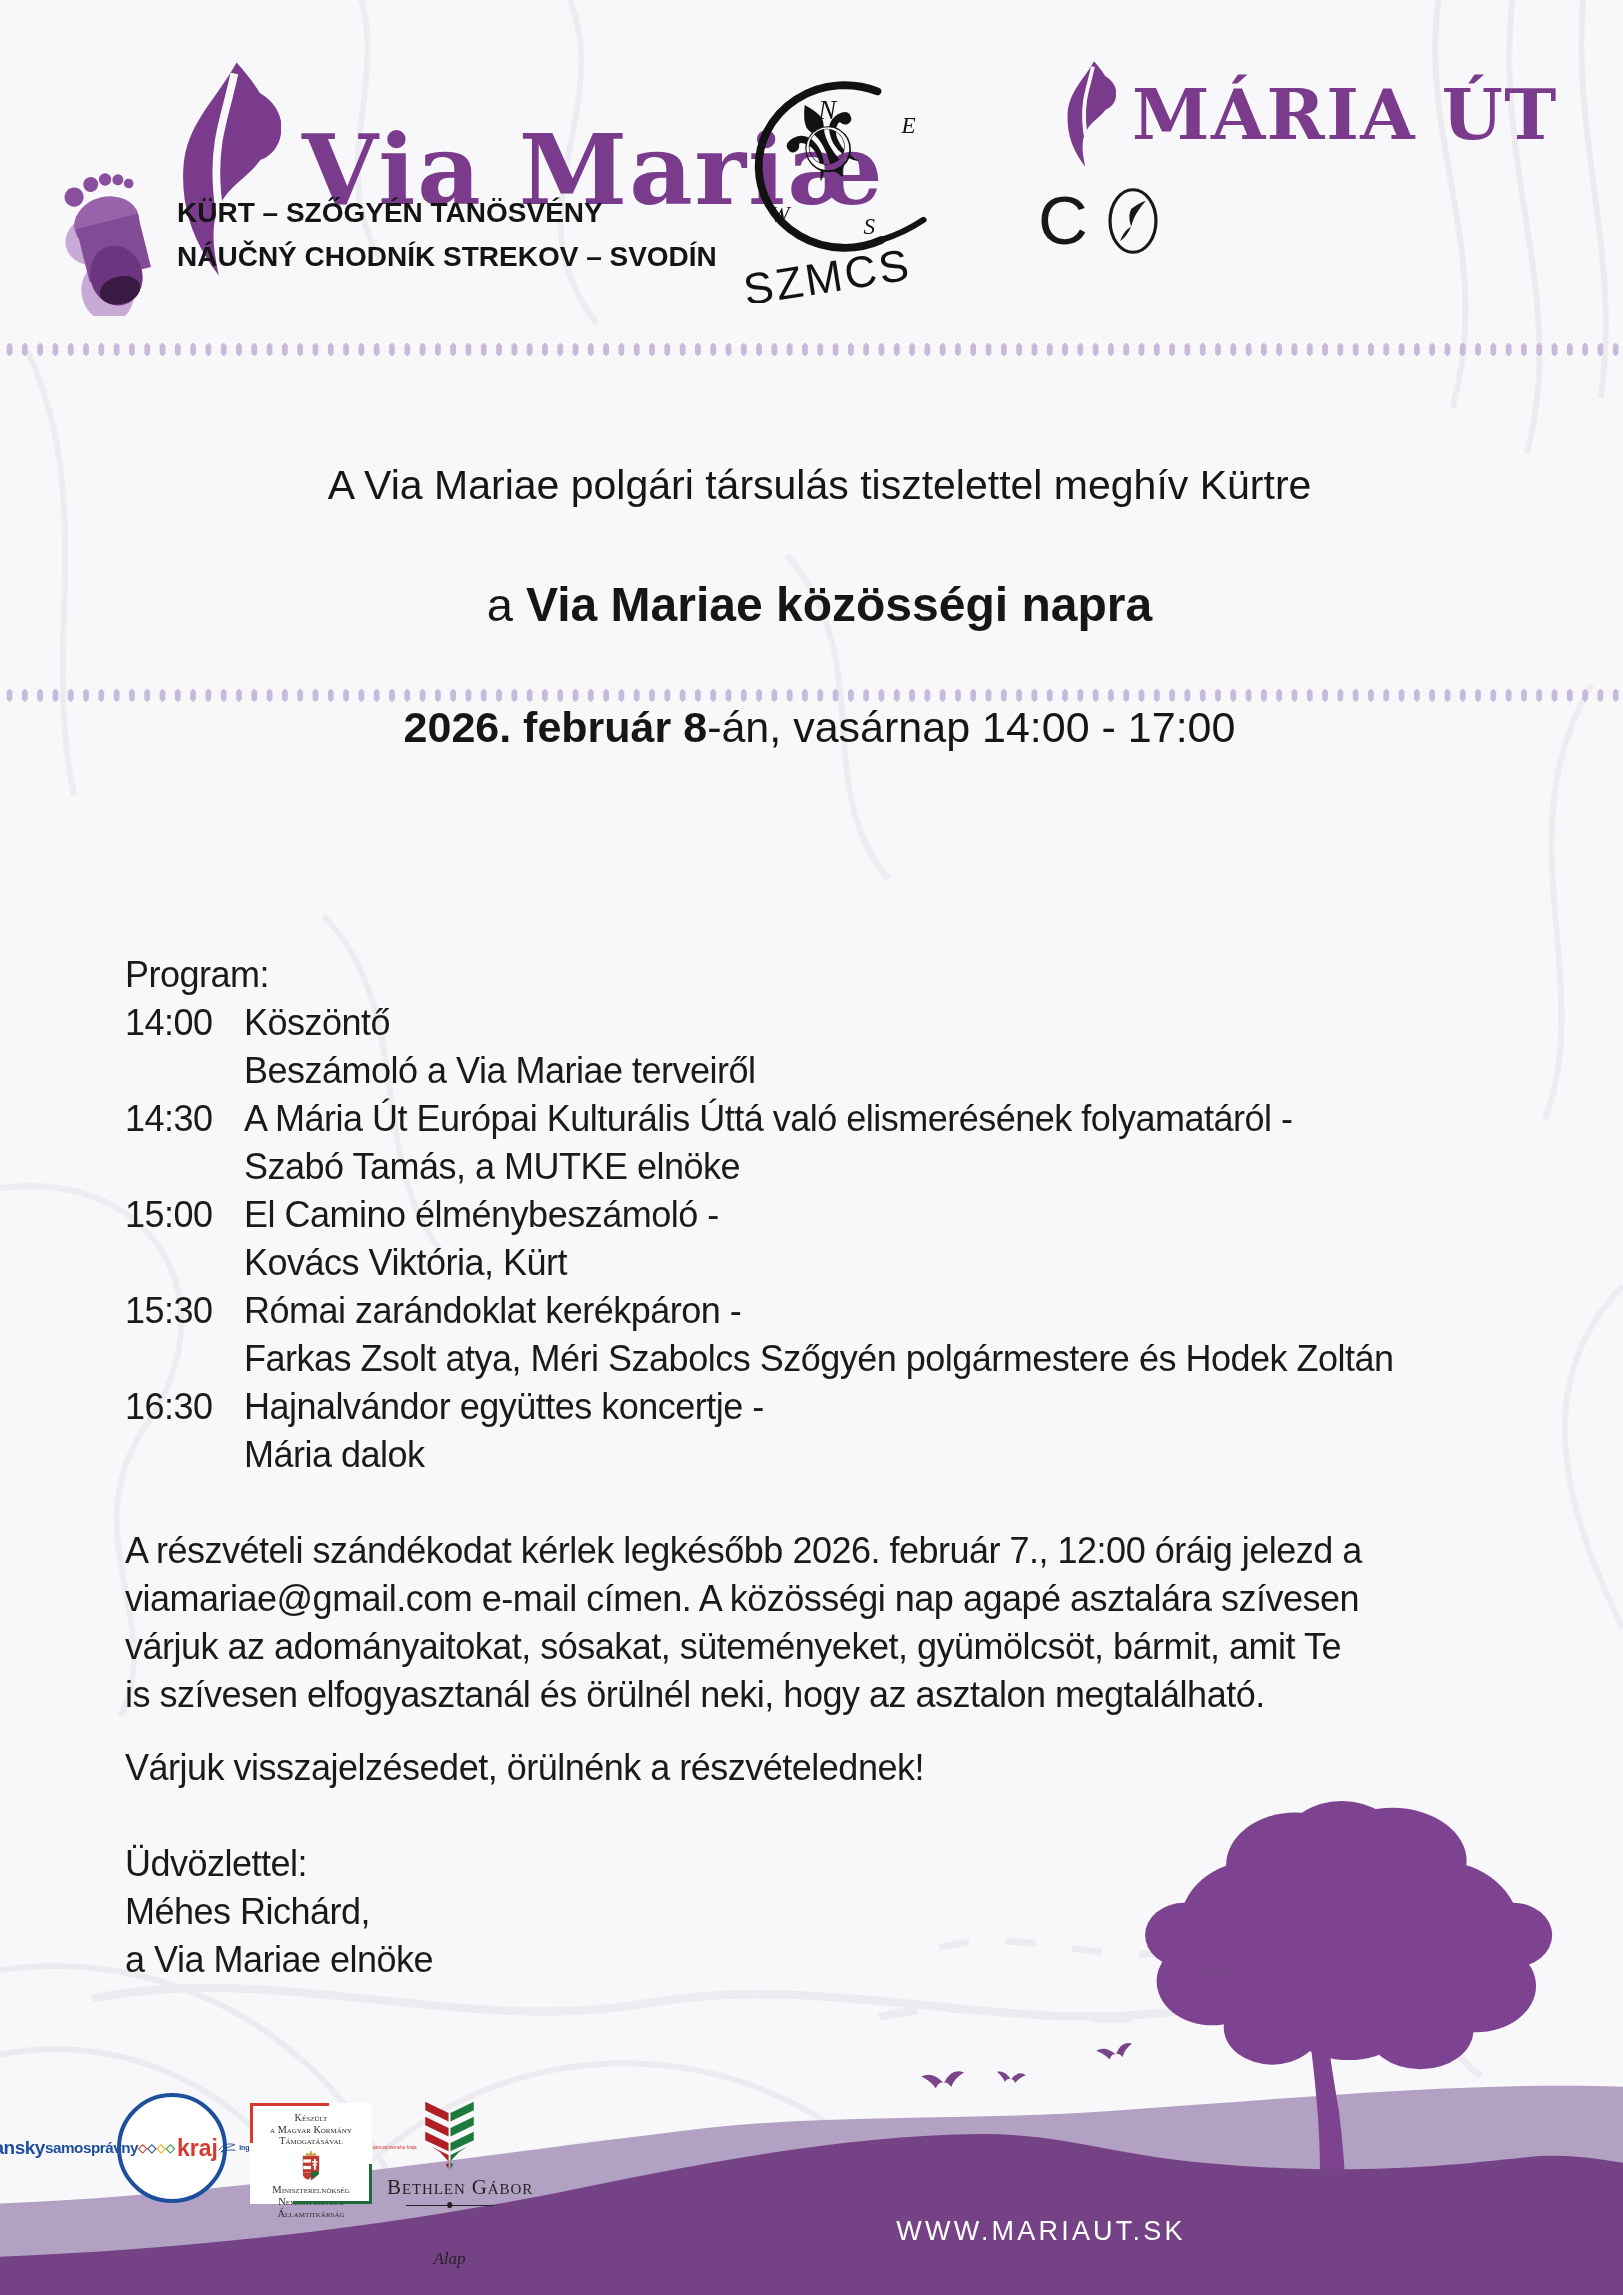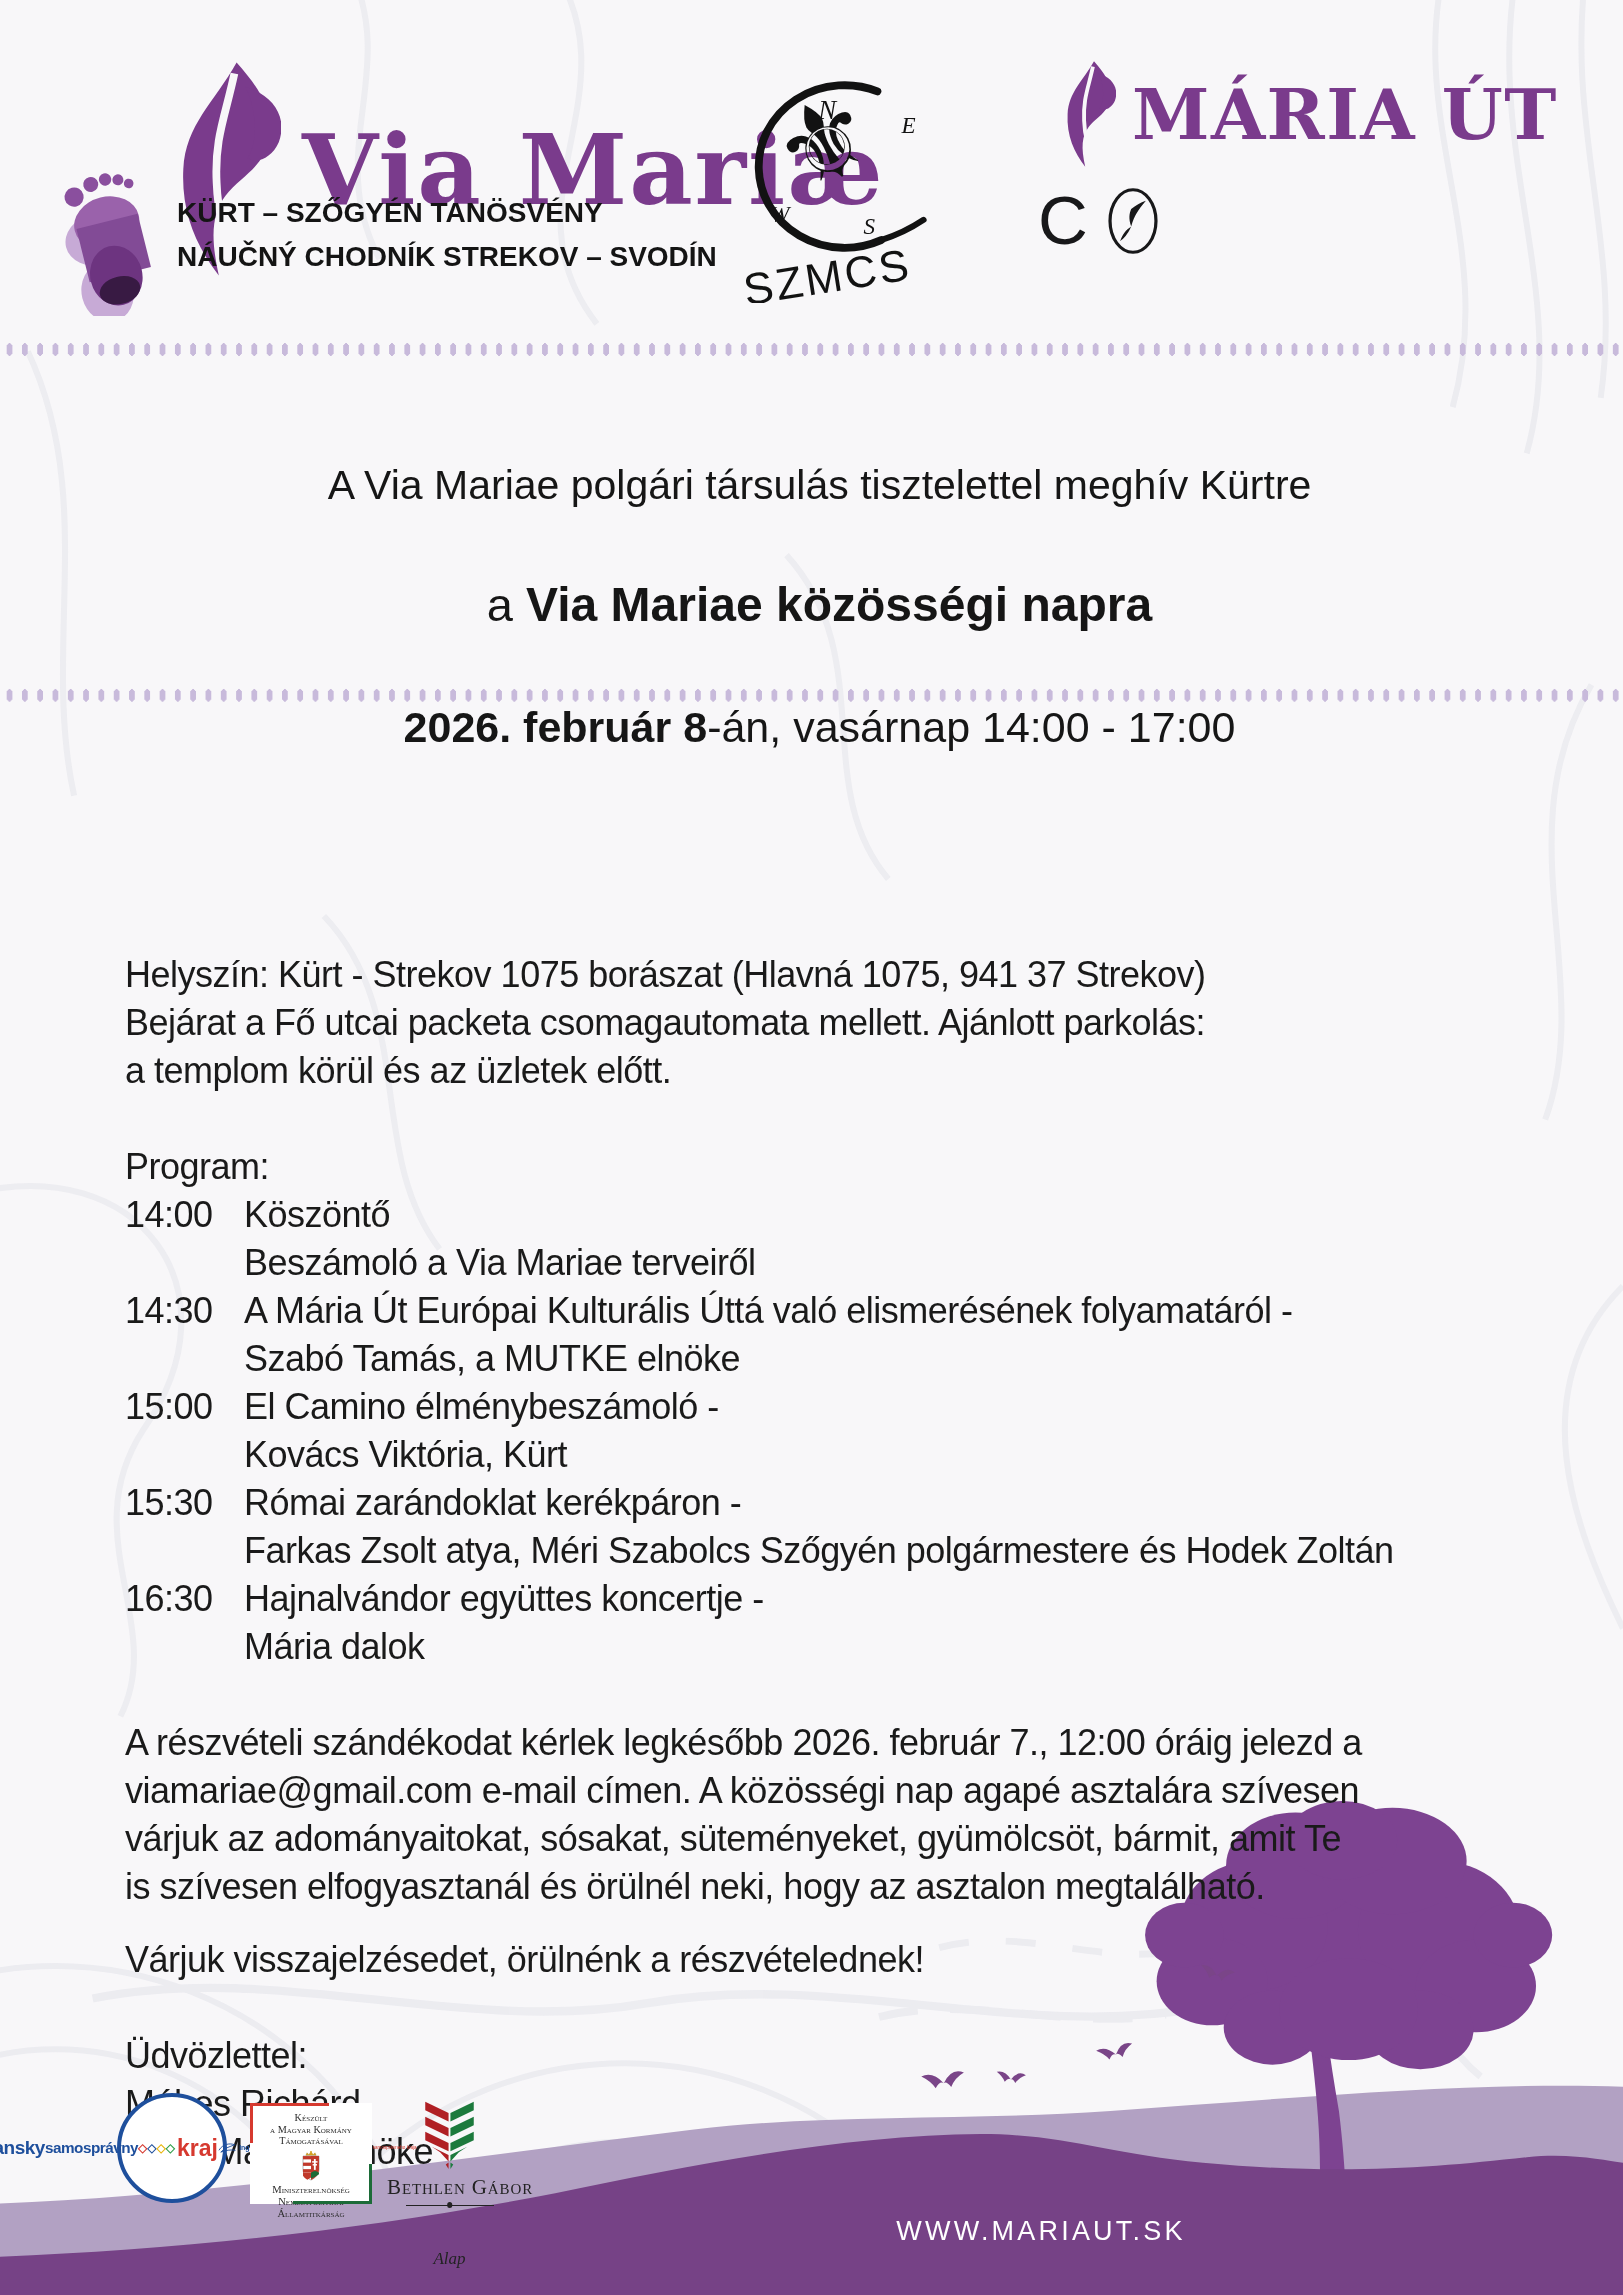--- a/index.html
+++ b/index.html
@@ -206,25 +206,20 @@
   <div class="abs inv inv1 content">A Via Mariae polgári társulás tisztelettel meghív Kürtre</div>
   <div class="abs inv inv2 content">
     <span>a </span><span class="em">Via Mariae közösségi napra</span>
   </div>
   <div class="abs inv inv3 content">
     <span class="em">2026. február 8</span><span>-án, vasárnap 14:00 - 17:00</span>
   </div>
 
   <div class="abs bodycopy content">
 
-    <div class="para">
-      <div class="line">Helyszín: Kürt - Strekov 1075 borászat (Hlavná 1075, 941 37 Strekov)</div>
-      <div class="line">Bejárat a Fő utcai packeta csomagautomata mellett. Ajánlott parkolás:</div>
-      <div class="line">a templom körül és az üzletek előtt.</div>
-    </div>
 
     <div class="para">
       <div class="line">Program:</div>
 
       <div class="line">
         <span class="prog-time">14:00</span><span>Köszöntő</span>
       </div>
       <div class="line prog-detail">Beszámoló a Via Mariae terveiről</div>
 
       <div class="line">

